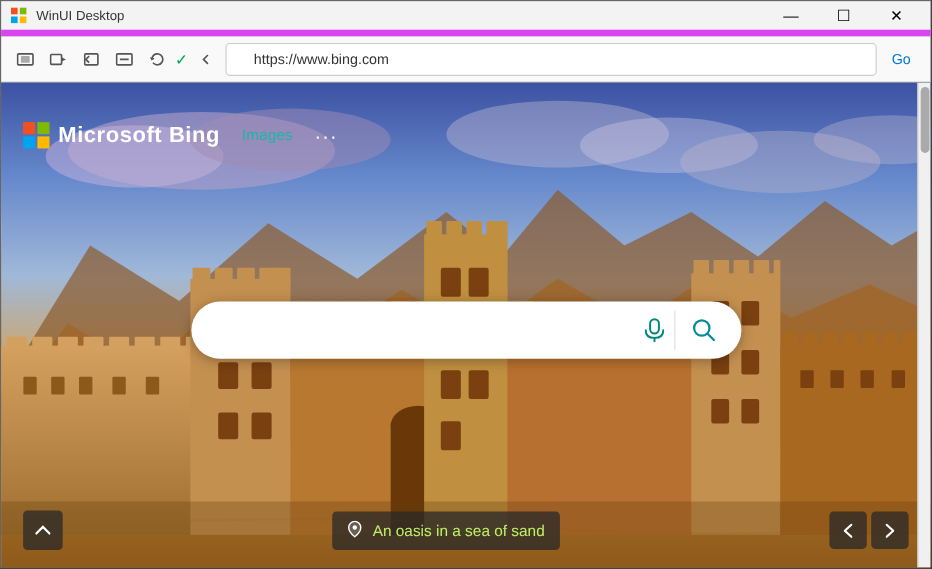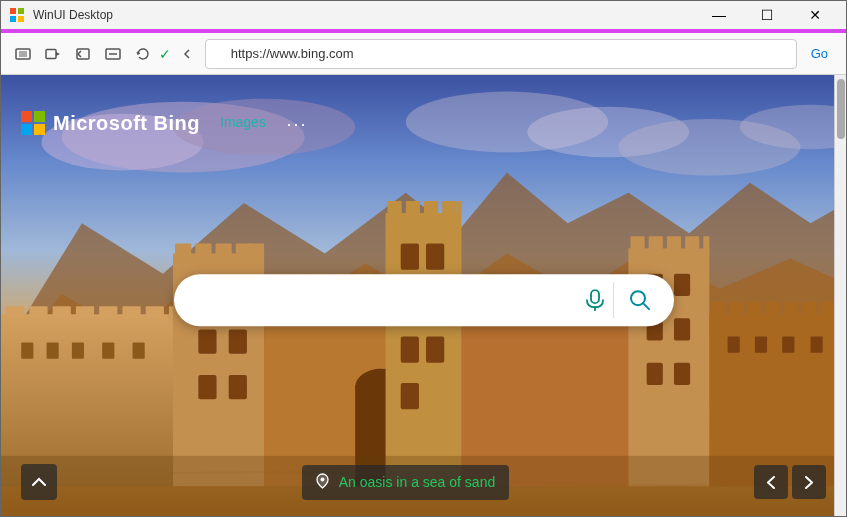--- a/index.html
+++ b/index.html
@@ -5,21 +5,21 @@
     * { margin: 0; padding: 0; box-sizing: border-box; }
     body { width: 847px; height: 517px; overflow: hidden; font-family: 'Segoe UI', Arial, sans-serif; background: #1e1e1e; }
 
     
     .window { width: 847px; height: 517px; display: flex; flex-direction: column; border: 1px solid #666; }
 
     
     .titlebar {
       display: flex; align-items: center; height: 32px;
       background: #f3f3f3; padding: 0 8px; gap: 8px;
-      border-bottom: 4px solid #d946ef; flex-shrink: 0;
+      border-bottom: 6px solid #d946ef; flex-shrink: 0;
     }
     .titlebar-icon { width: 16px; height: 16px; flex-shrink: 0; }
     .titlebar-title { font-size: 12px; color: #333; flex: 1; }
     .titlebar-controls { display: flex; gap: 2px; }
     .titlebar-btn {
       width: 46px; height: 32px; border: none; background: transparent;
       font-size: 14px; cursor: pointer; display: flex; align-items: center; justify-content: center;
     }
 
     
@@ -150,21 +150,21 @@
     }
     .scroll-up-btn {
       width: 36px; height: 36px; border-radius: 4px;
       background: rgba(40,40,40,0.75); border: none; cursor: pointer;
       display: flex; align-items: center; justify-content: center;
       color: white; font-size: 16px;
     }
     .image-caption {
       display: flex; align-items: center; gap: 10px;
       background: rgba(40,40,40,0.75); border-radius: 4px;
-      padding: 8px 14px; color: #22c55e; font-size: 14px;
+      padding: 8px 14px; color: #bef264; font-size: 14px;
     }
     .location-icon { font-size: 14px; }
     .caption-nav { display: flex; gap: 4px; }
     .caption-nav-btn {
       width: 34px; height: 34px; border-radius: 4px;
       background: rgba(40,40,40,0.75); border: none; cursor: pointer;
       display: flex; align-items: center; justify-content: center;
       color: white; font-size: 16px;
     }
 

